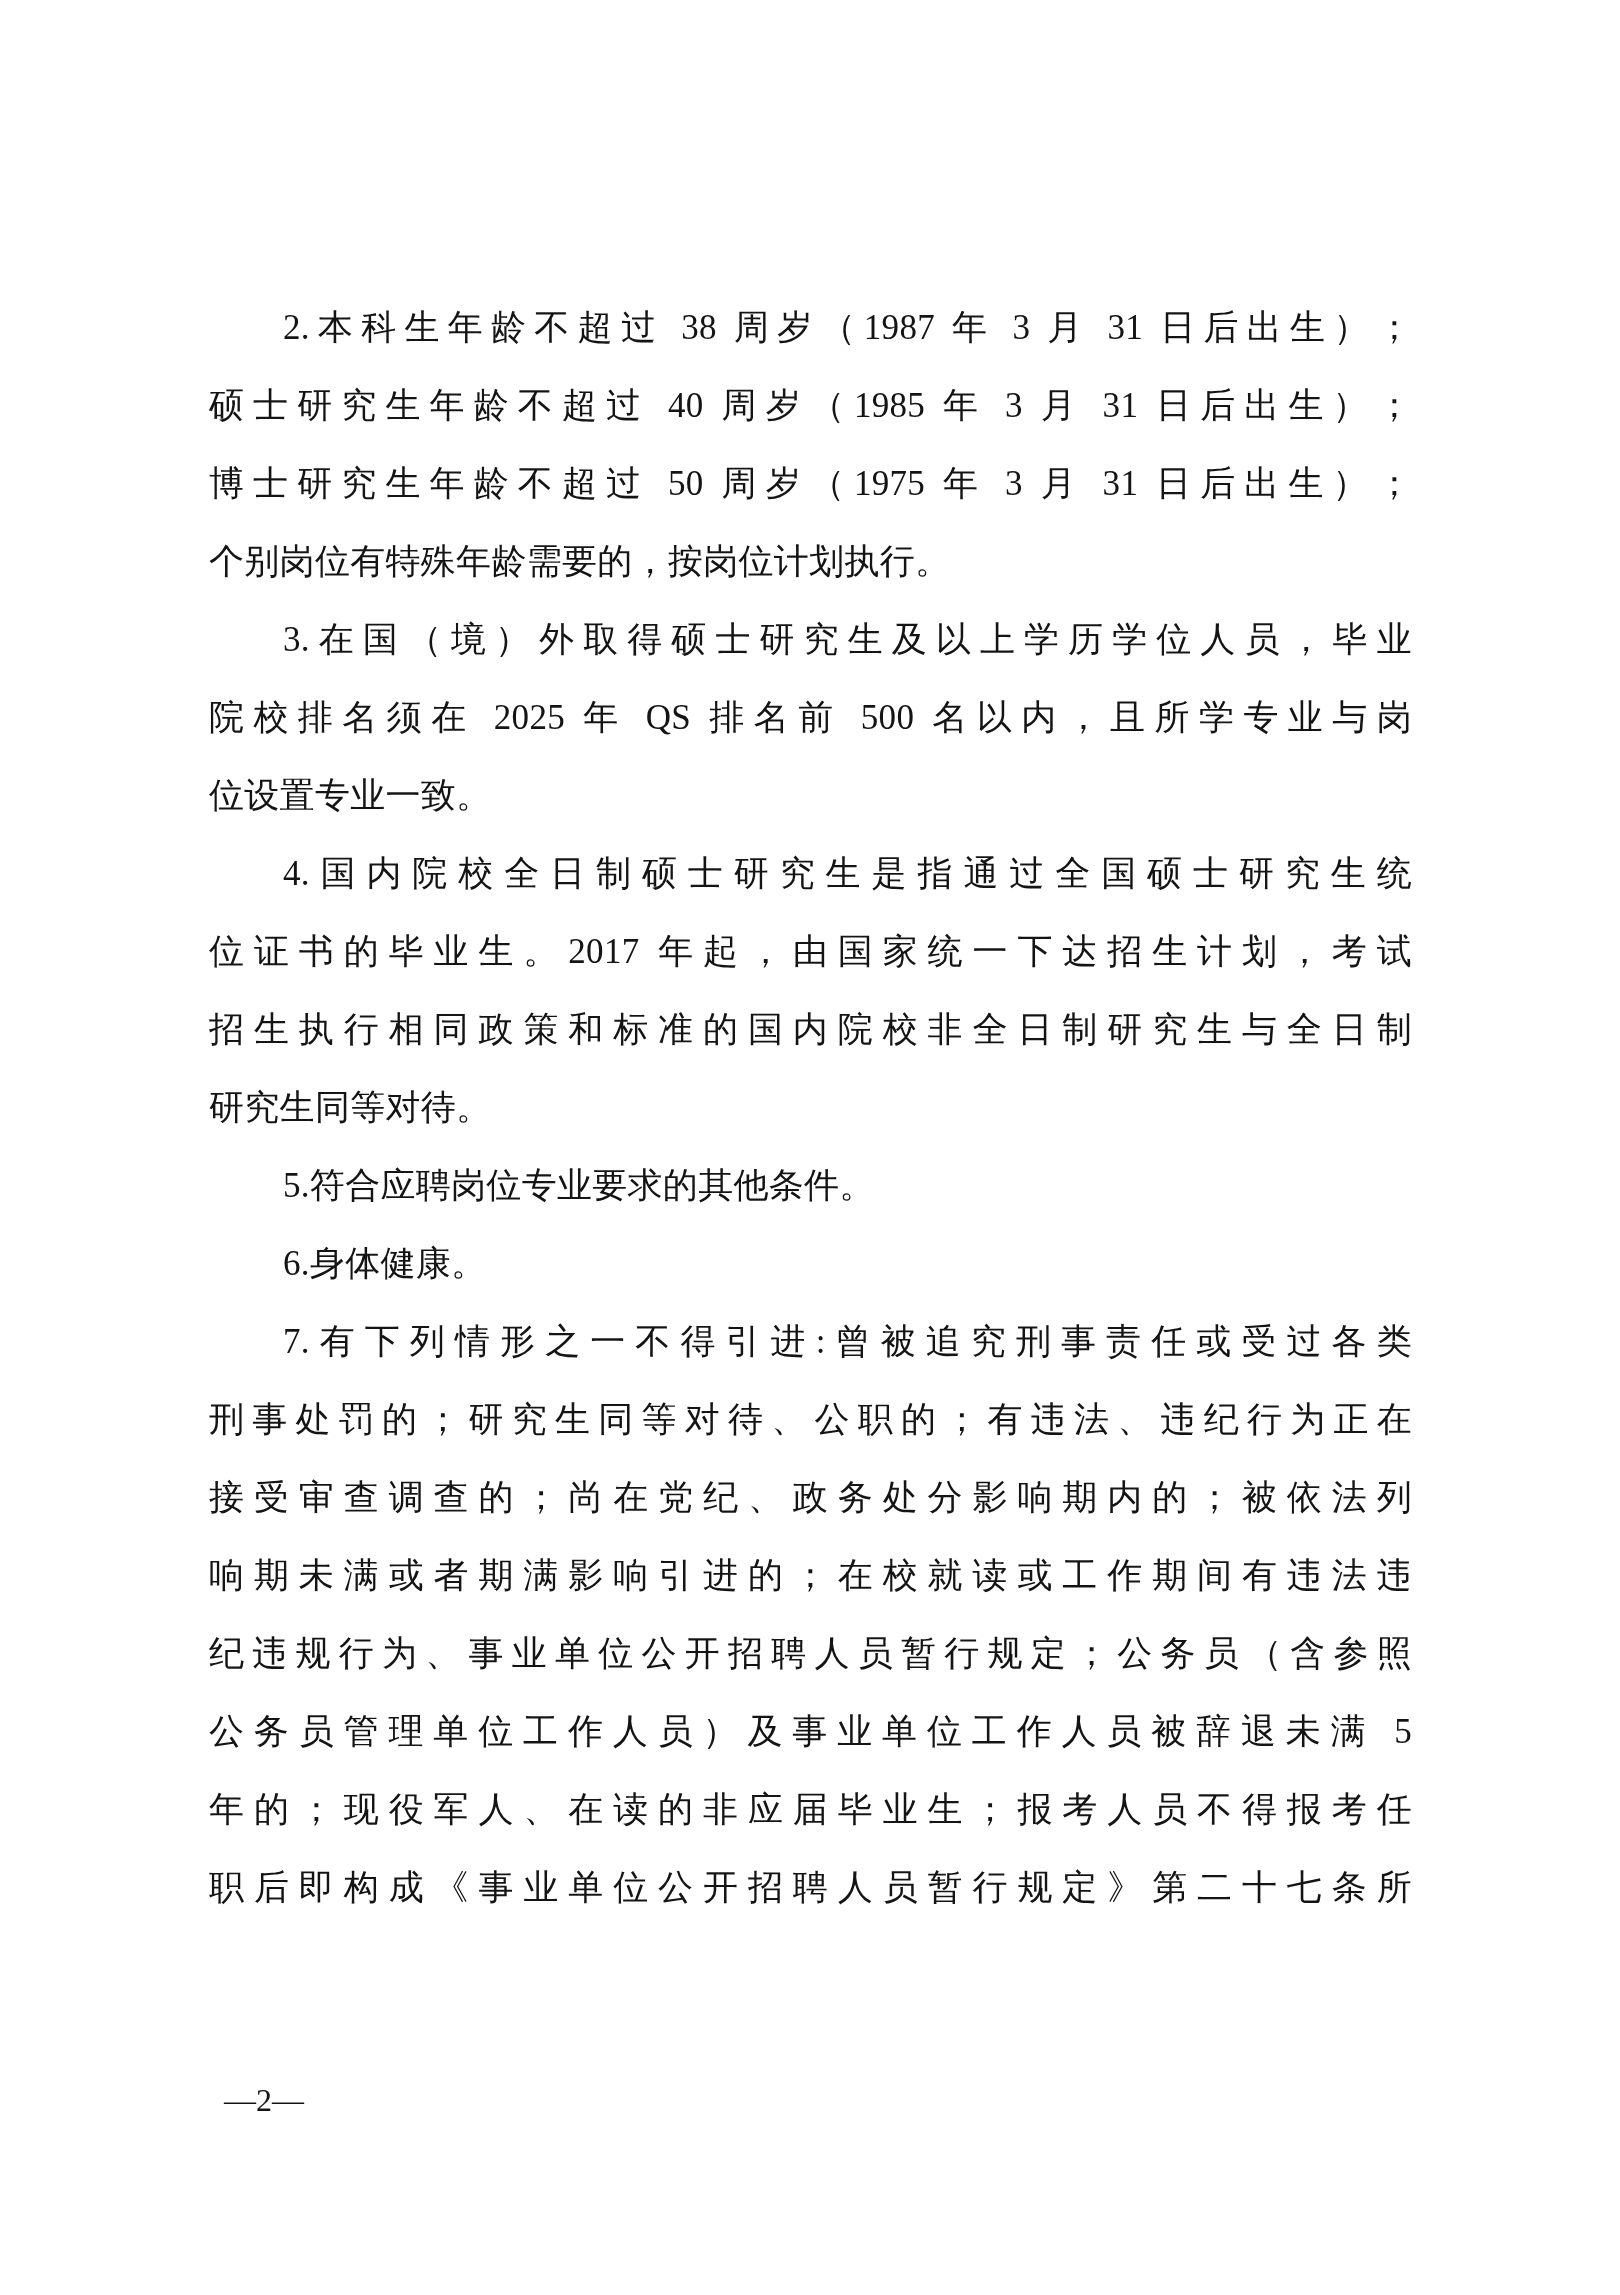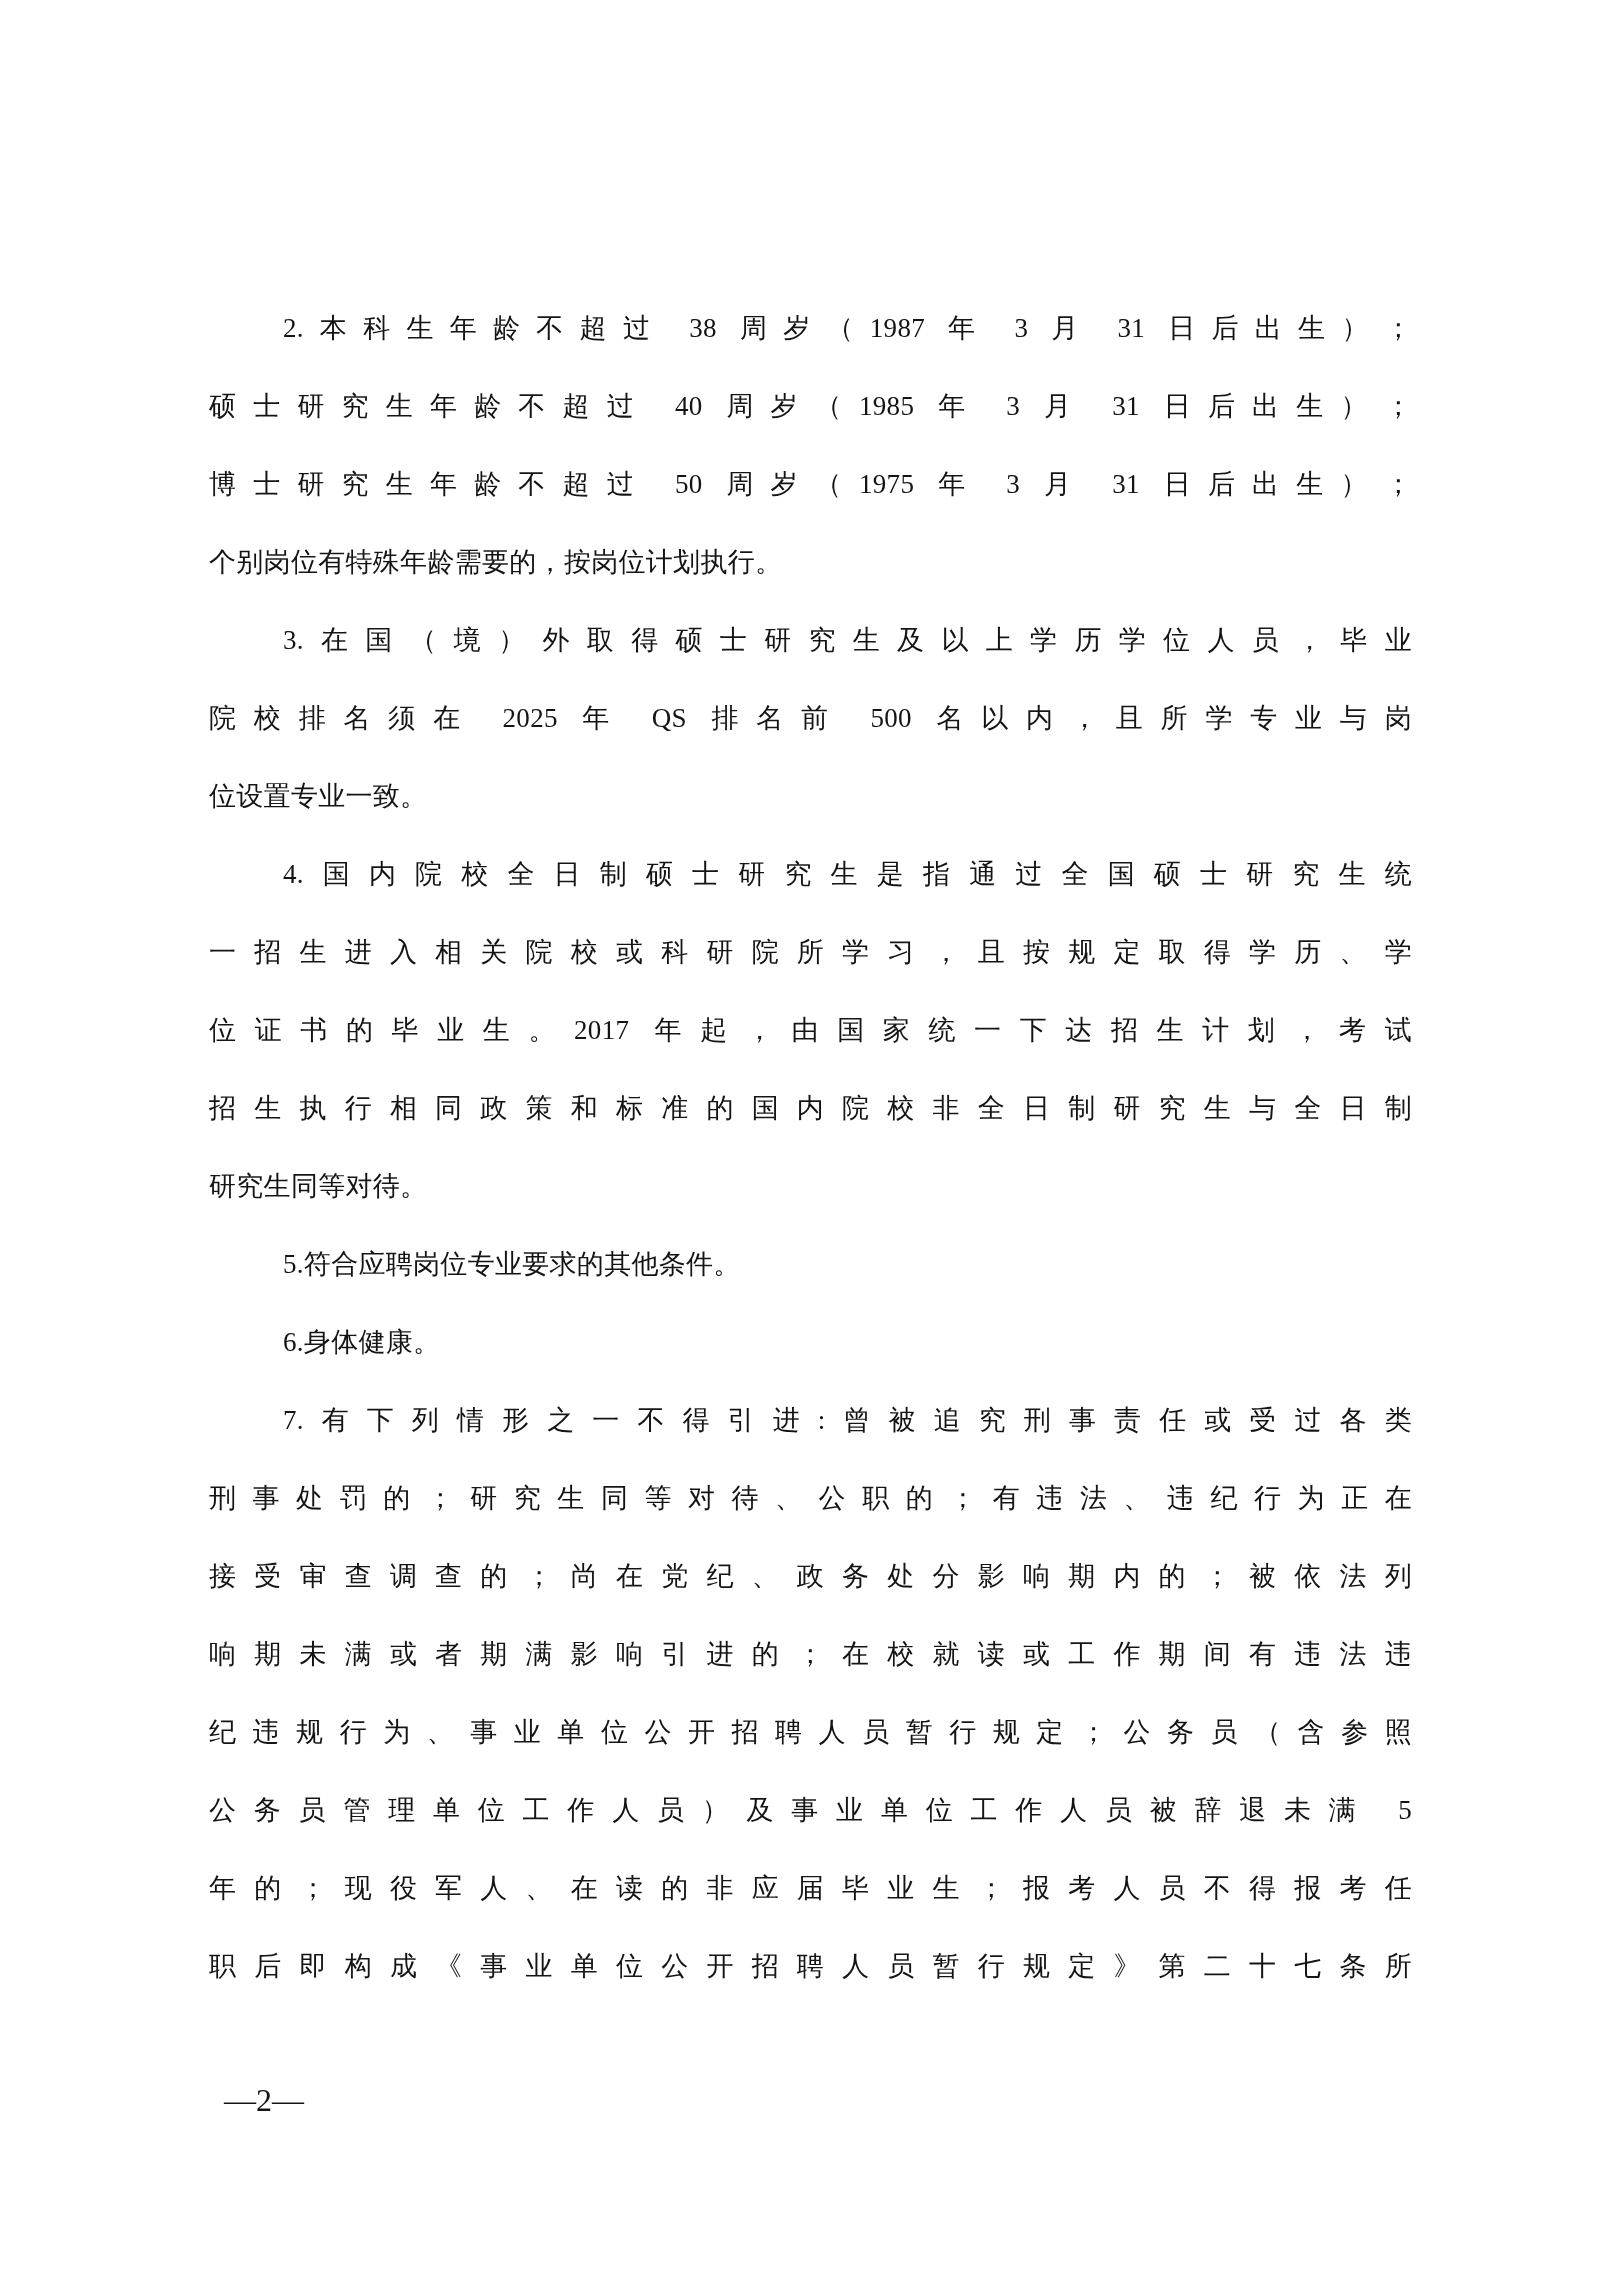--- a/index.html
+++ b/index.html
@@ -19,21 +19,21 @@
     position: absolute;
     left: 209px;
     top: 289px;
     width: 1203px;
   }
   .line {
     margin: 0;
     padding: 0;
     height: 78px;
     line-height: 78px;
-    font-size: 27px;
+    font-size: 35px;
     color: #141414;
     text-align: justify;
     text-align-last: left;
     text-justify: inter-character;
     letter-spacing: 0.3px;
   }
   .line.indent {
     text-indent: 74px;
   }
   .line.justify {
@@ -55,21 +55,20 @@
 <div class="page">
   <main class="body-text">
     <p class="line indent justify">2.本科生年龄不超过 38 周岁（1987 年 3 月 31 日后出生）；</p>
       <p class="line justify">硕士研究生年龄不超过 40 周岁（1985 年 3 月 31 日后出生）；</p>
       <p class="line justify">博士研究生年龄不超过 50 周岁（1975 年 3 月 31 日后出生）；</p>
       <p class="line">个别岗位有特殊年龄需要的，按岗位计划执行。</p>
       <p class="line indent justify">3.在国（境）外取得硕士研究生及以上学历学位人员，毕业</p>
       <p class="line justify">院校排名须在 2025 年 QS 排名前 500 名以内，且所学专业与岗</p>
       <p class="line">位设置专业一致。</p>
       <p class="line indent justify">4.国内院校全日制硕士研究生是指通过全国硕士研究生统</p>
-      <p class="line justify">一招生进入相关院校或科研院所学习，且按规定取得学历、学</p>
       <p class="line justify">位证书的毕业生。2017 年起，由国家统一下达招生计划，考试</p>
       <p class="line justify">招生执行相同政策和标准的国内院校非全日制研究生与全日制</p>
       <p class="line">研究生同等对待。</p>
       <p class="line indent">5.符合应聘岗位专业要求的其他条件。</p>
       <p class="line indent">6.身体健康。</p>
       <p class="line indent justify">7.有下列情形之一不得引进:曾被追究刑事责任或受过各类</p>
       <p class="line justify">刑事处罚的；研究生同等对待、公职的；有违法、违纪行为正在</p>
       <p class="line justify">接受审查调查的；尚在党纪、政务处分影响期内的；被依法列</p>
       <p class="line justify">响期未满或者期满影响引进的；在校就读或工作期间有违法违</p>
       <p class="line justify">纪违规行为、事业单位公开招聘人员暂行规定；公务员（含参照</p>

